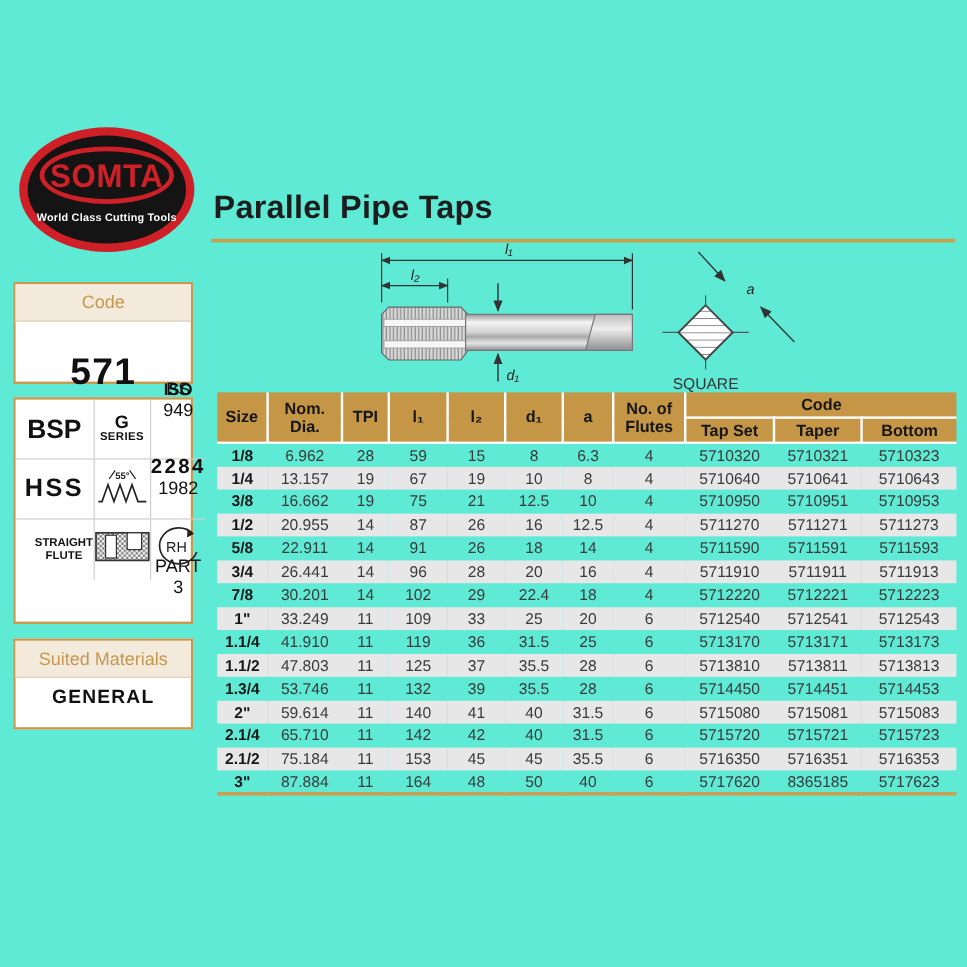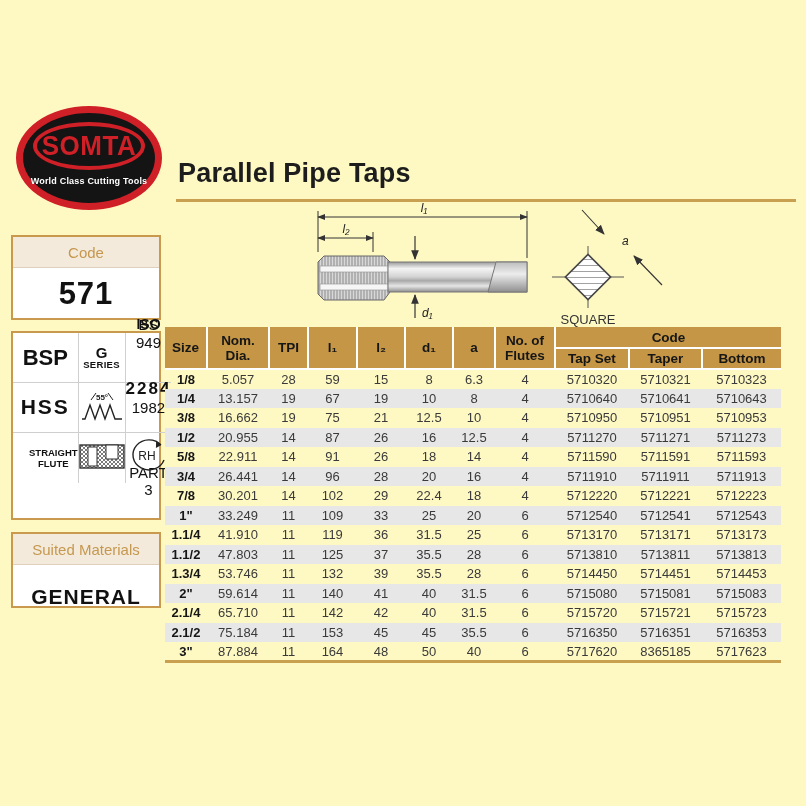--- a/index.html
+++ b/index.html
@@ -1,18 +1,18 @@
 <!DOCTYPE html>
 <html><head>
 <meta charset="utf-8">
 <style>
   * { margin:0; padding:0; box-sizing:border-box; }
   html,body { background:#fff; }
   body { font-family:"Liberation Sans", sans-serif; }
-  .page { position:relative; width:806px; height:806px; background:#fef9c3; overflow:hidden; }
+  .page { position:relative; width:806px; height:806px; background:#5eead4; overflow:hidden; }
 
   
   .logo { position:absolute; left:16px; top:106px; width:146px; height:104px;
           background:#141414; border:7px solid #CF2027; border-radius:50%;
           display:flex; flex-direction:column; align-items:center; }
   .logo-ring { margin-top:9px; width:112px; height:48px; border:4px solid #CF2027;
                border-radius:50%; display:flex; align-items:center; justify-content:center; }
   .logo-brand { color:#CF2027; font-weight:bold; font-size:26px; letter-spacing:0.5px;
                 transform:scaleY(1.05); }
   .logo-tagline { color:#ffffff; font-weight:bold; font-size:9px; margin-top:6px;
@@ -24,52 +24,52 @@
   .title-rule { position:absolute; left:176px; top:199px; width:620px; height:3px;
                 background:#C9A050; }
 
   
   .side-box { position:absolute; left:11px; width:150px; border:2px solid #C9994E;
               background:#fff; }
   .side-box .box-header { background:#F3EADC; color:#C6984F; font-size:15px;
               text-align:center; padding:7px 0 6px; border-bottom:1px solid #ddd0bd; }
   .code-box { top:235px; height:85px; }
   .code-value { font-size:31px; font-weight:bold; color:#111; text-align:center;
-                padding-top:8px; letter-spacing:1px; }
+                padding-top:24px; letter-spacing:1px; }
 
   .props-box { top:331px; height:189px; }
   .props-grid { display:grid; grid-template-columns:1fr 1fr 0.95fr;
                 grid-auto-rows:50px; }
   .prop-cell { border-right:1px solid #cfcfcf; border-bottom:1px solid #cfcfcf;
                display:flex; flex-direction:column; align-items:center; justify-content:center;
                text-align:center; color:#111; line-height:1.05; }
   .prop-cell:nth-child(3n) { border-right:none;gap:48px; }
   .prop-cell:nth-child(n+7) { border-bottom:none; }
   .t-bsp { font-size:22px; font-weight:bold; }
   .t-g   { font-size:15px; font-weight:bold; }
   .t-series { font-size:9.5px; font-weight:bold; letter-spacing:0.3px; }
   .t-iso { font-size:14px; font-weight:bold; }
   .t-2284 { font-size:17px; font-weight:bold; letter-spacing:2px; }
   .t-hss { font-size:21px; font-weight:bold; letter-spacing:2px; }
   .t-std { font-size:15px; font-weight:normal; line-height:1.15; }
   .t-flute { font-size:9.5px; font-weight:bold; line-height:1.2;margin-left:16px; }
 
   .mat-box { top:532px; height:76px; }
-  .mat-value { font-size:21px; font-weight:bold; color:#111; text-align:center;
-               padding-top:20px; letter-spacing:1px; }
+  .mat-value { font-size:16px; font-weight:bold; color:#111; text-align:center;
+               padding-top:8px; letter-spacing:1px; }
 
   
   .tap-svg { position:absolute; left:300px; top:200px; }
   .square-svg { position:absolute; left:540px; top:200px; }
   .dim-label { font-family:"Liberation Sans", sans-serif; font-style:italic;
                font-size:12px; fill:#222; }
   .diag-label { font-family:"Liberation Sans", sans-serif; font-size:13px; fill:#333; }
 
   
-  .data-table { position:absolute; left:165px; top:327px; width:616px;
+  .data-table { position:absolute; left:181px; top:327px; width:616px;
                 border-collapse:collapse; table-layout:fixed; }
   .data-table th { background:#C49646; color:#161616; font-size:13.5px; font-weight:bold;
                    text-align:center; vertical-align:middle; padding:1px 0;
                    border-right:2px solid #fff; border-bottom:2px solid #fff; height:21px; }
   .data-table th:last-child, .data-table th.no-r { border-right:none; }
   .data-table td { font-size:13px; color:#3a3a3a; text-align:center; height:19.5px;
                    padding:0 1px; white-space:nowrap; }
   .data-table tbody tr:nth-child(even) { background:#E7E7E8; }
   .data-table td.size-cell { font-weight:bold; color:#161616; }
   .data-table tbody { border-bottom:3px solid #C9A050; }
@@ -258,21 +258,21 @@
       </tr>
       <tr>
         <th>Tap Set</th>
         <th>Taper</th>
         <th>Bottom</th>
       </tr>
     </thead>
     <tbody>
         <tr>
           <td class="size-cell">1/8</td>
-          <td>5.057</td>
+          <td>6.962</td>
           <td>28</td>
           <td>59</td>
           <td>15</td>
           <td>8</td>
           <td>6.3</td>
           <td>4</td>
           <td>5710320</td>
           <td>5710321</td>
           <td>5710323</td>
         </tr>

